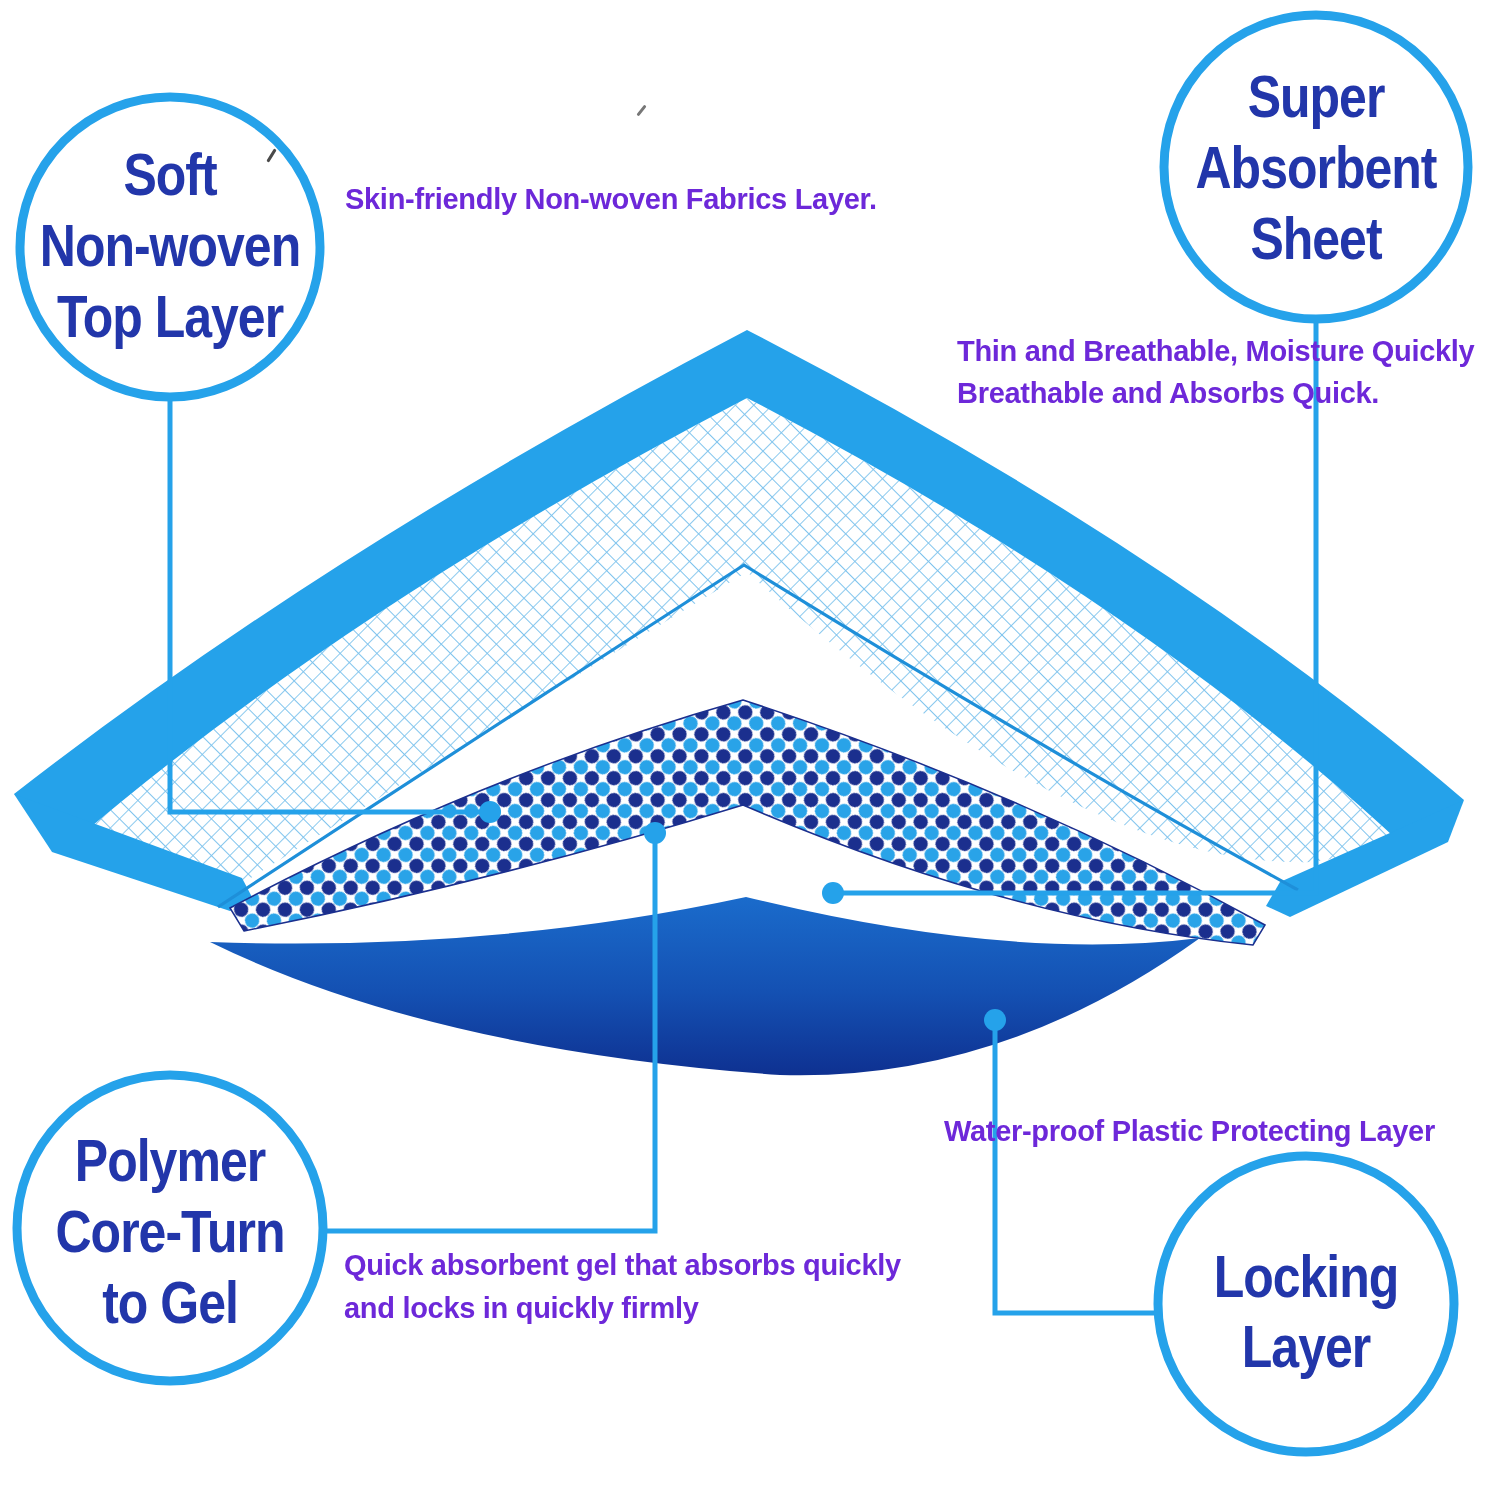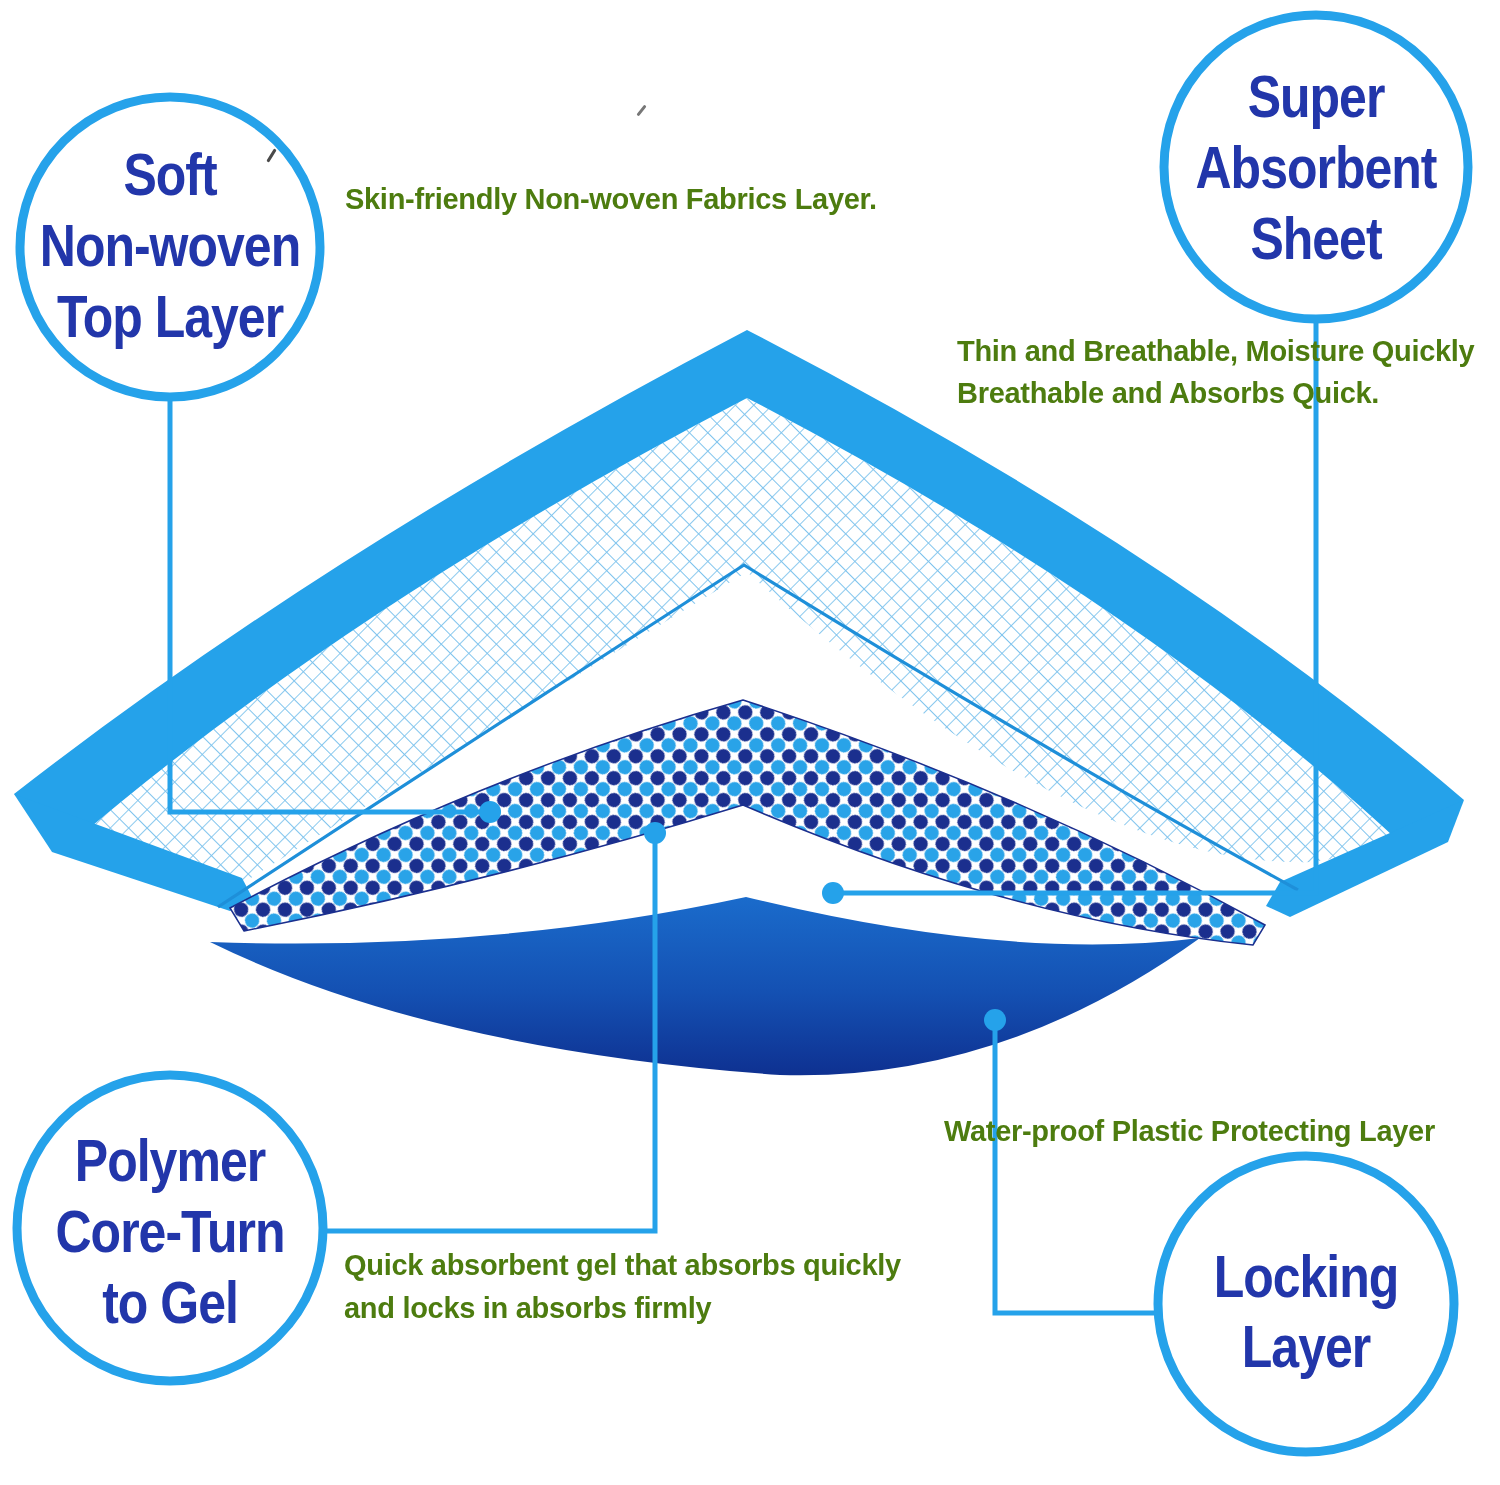--- a/index.html
+++ b/index.html
@@ -7,21 +7,21 @@
     position:relative;width:1500px;height:1485px;overflow:hidden;background:#ffffff;
     font-family:"Liberation Sans", sans-serif;
   }
   .stage svg{position:absolute;left:0;top:0;}
   .callout-label{
     position:absolute;display:flex;flex-direction:column;align-items:center;justify-content:center;
     text-align:center;color:#2236AA;font-weight:bold;font-size:50px;line-height:60px;
     letter-spacing:-1px;transform:scaleY(1.18);transform-origin:center;white-space:nowrap;
   }
   .annotation{
-    position:absolute;color:#4d7c0f;font-weight:bold;font-size:29px;line-height:42px;
+    position:absolute;color:#6d28d9;font-weight:bold;font-size:29px;line-height:42px;
     letter-spacing:-0.3px;white-space:nowrap;
   }
   .tick{
     position:absolute;background:#4a4a4a;border-radius:2px;
   }
 </style>
 </head>
 <body>
 
 <div class="stage">
@@ -105,16 +105,16 @@
 
   <div class="annotation" style="left:957px;top:330px;">
     <div>Thin and Breathable, Moisture Quickly</div>
     <div>Breathable and Absorbs Quick.</div>
   </div>
 
   <div class="annotation" style="left:944px;top:1110px;">Water-proof Plastic Protecting Layer</div>
 
   <div class="annotation" style="left:344px;top:1244px;line-height:43px;">
     <div>Quick absorbent gel that absorbs quickly</div>
-    <div>and locks in absorbs firmly</div>
+    <div>and locks in quickly firmly</div>
   </div>
 
 </div>
 
 </body></html>

